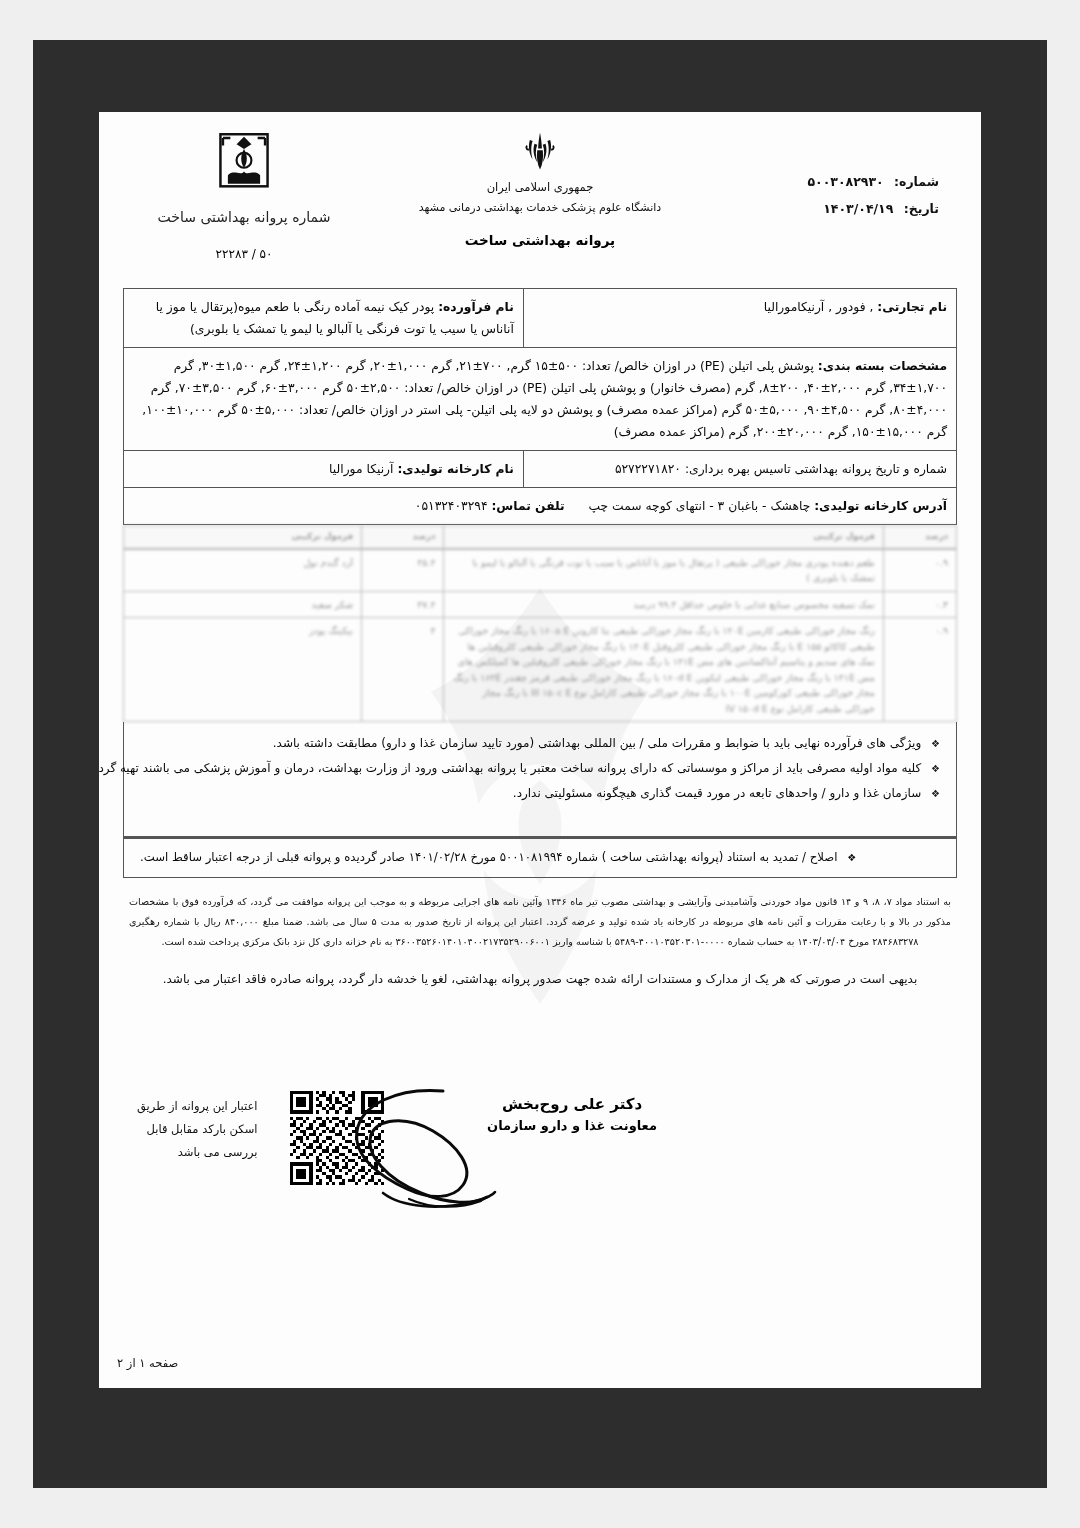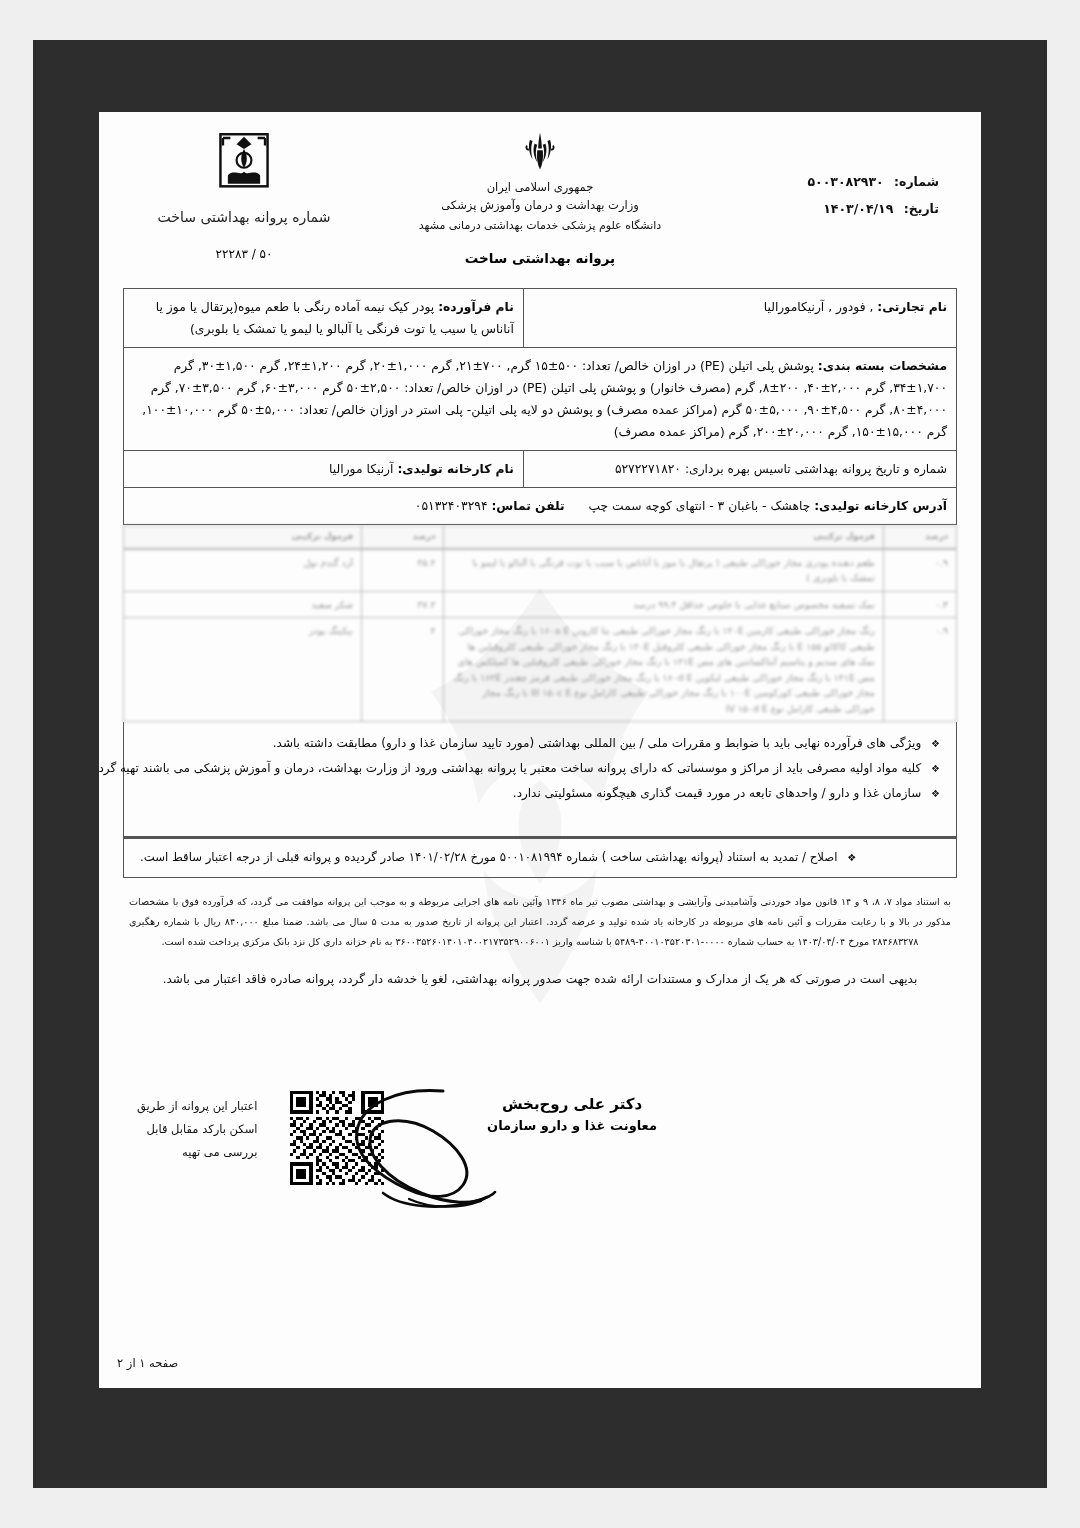--- a/index.html
+++ b/index.html
@@ -286,21 +286,20 @@
           <path d="M50 6 C50 6 46 26 46 40 L54 40 C54 26 50 6 50 6 Z" fill="#111"></path>
           <path d="M28 22 C24 34 26 52 34 64 C30 50 30 34 34 24 Z" fill="#111"></path>
           <path d="M72 22 C76 34 74 52 66 64 C70 50 70 34 66 24 Z" fill="#111"></path>
           <path d="M38 30 C34 42 36 58 44 70 C40 56 40 42 44 32 Z" fill="#111"></path>
           <path d="M62 30 C66 42 64 58 56 70 C60 56 60 42 56 32 Z" fill="#111"></path>
           <path d="M44 44 L56 44 C58 58 56 74 50 86 C44 74 42 58 44 44 Z" fill="#111"></path>
           <path d="M22 34 C18 38 22 44 26 42" fill="none" stroke="#111" stroke-width="4"></path>
           <path d="M78 34 C82 38 78 44 74 42" fill="none" stroke="#111" stroke-width="4"></path>
         </svg>
         <div class="line1">جمهوری اسلامی ایران</div>
-        <div class="line1">وزارت بهداشت و درمان وآموزش پزشکی</div>
         <div class="line2">دانشگاه علوم پزشکی خدمات بهداشتی درمانی مشهد</div>
         <div class="doc-title">پروانه بهداشتی ساخت</div>
       </div>
 
       <div class="hdr-right">
         <svg class="uni-logo" width="62" height="72" viewBox="0 0 100 116">
           <rect x="12" y="10" width="76" height="84" fill="none" stroke="#111" stroke-width="4"></rect>
           <path d="M50 14 L38 26 L50 34 L62 26 Z" fill="#111"></path>
           <path d="M50 34 C44 44 44 56 50 64 C56 56 56 44 50 34 Z" fill="#111"></path>
           <circle cx="50" cy="52" r="12" fill="none" stroke="#111" stroke-width="3.5"></circle>
@@ -644,20 +643,20 @@
               <rect x="15" y="28" width="2" height="1"></rect>
             <rect x="20" y="28" width="1" height="1"></rect>
               <rect x="23" y="28" width="1" height="1"></rect>
             <rect x="26" y="28" width="1" height="1"></rect>
               <rect x="28" y="28" width="1" height="1"></rect>
           </g>
         </svg>
         <div class="qr-text">
           <div>اعتبار این پروانه از طریق</div>
           <div>اسکن بارکد مقابل قابل</div>
-          <div>بررسی می تهیه</div>
+          <div>بررسی می باشد</div>
         </div>
       </div>
     </div>
 
     <div class="page-no">صفحه ۱ از ۲</div>
   </div>
 </div>
 
 </body></html>

